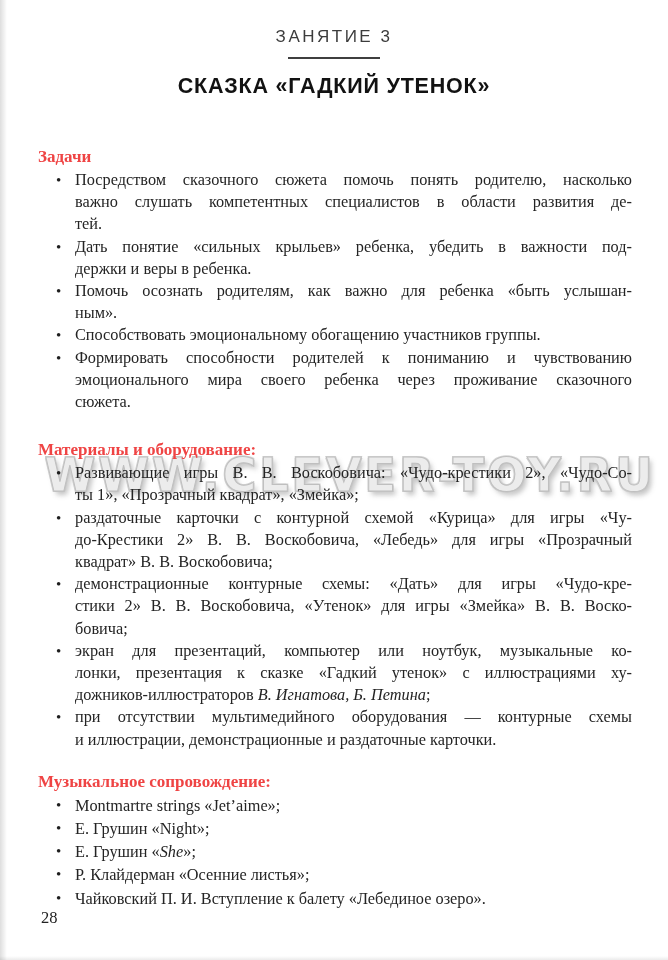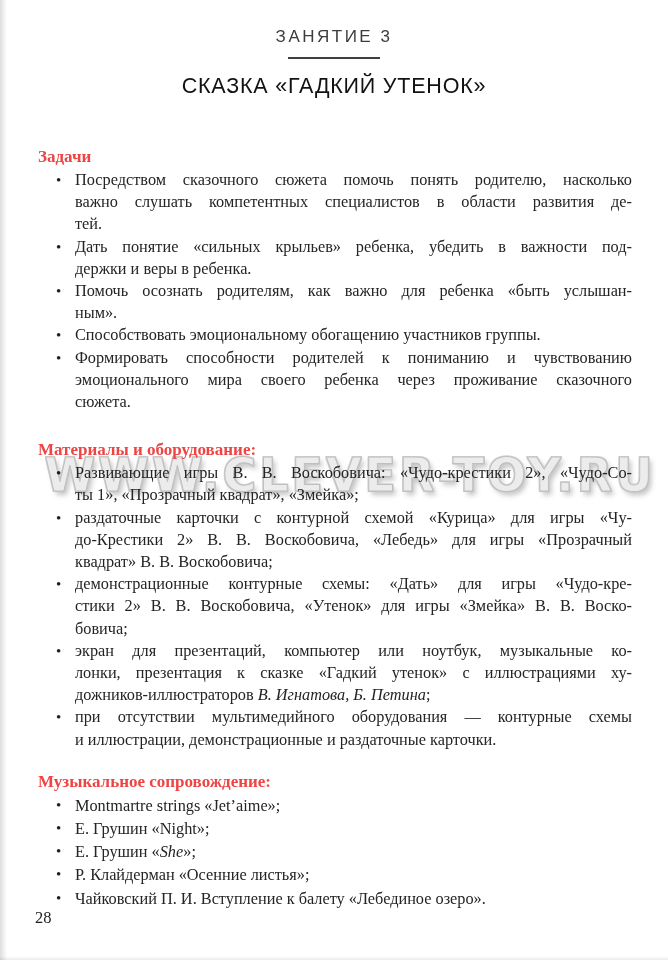--- a/index.html
+++ b/index.html
@@ -9,37 +9,37 @@
   }
   .edge-left{position:absolute;left:0;top:0;width:7px;height:100%;z-index:3;
     background:linear-gradient(to right, rgba(0,0,0,0.13), rgba(0,0,0,0));pointer-events:none;}
   .edge-bottom{position:absolute;left:0;bottom:0;width:100%;height:4px;z-index:3;
     background:linear-gradient(to top, rgba(0,0,0,0.08), rgba(0,0,0,0));pointer-events:none;}
 
   .head{position:relative;z-index:2;padding-top:27px;text-align:center;
     font-family:"Liberation Sans",sans-serif;}
   .kicker{font-size:17px;letter-spacing:2.5px;color:#3c3c3c;}
   .rule{width:92px;border-top:2px solid #3f3f3f;margin:10px auto 0;}
-  .title{margin:15px 0 0;font-size:21.5px;font-weight:normal;letter-spacing:0.8px;color:#121212;}
+  .title{margin:15px 0 0;font-size:21.5px;font-weight:bold;letter-spacing:0.8px;color:#121212;}
 
   #sections{position:relative;z-index:2;padding:0 36px 0 38px;}
   .sec-1{margin-top:45px;}
   .sec-2{margin-top:24px;}
   .sec-3{margin-top:18px;}
   #sections h2{font-size:17px;margin:0;line-height:25px;color:#ef4444;font-weight:bold;}
   .item{display:flex;}
   .marker{width:37px;box-sizing:border-box;padding-left:18px;line-height:22.2px;font-size:15px;color:#1e1e1e;}
   .sec-3 .marker{line-height:23.2px;}
   .text{flex:1;}
   .line{line-height:22.2px;font-size:16.3px;text-align:justify;color:#242424;}
   .line.stretch{text-align-last:justify;}
   .sec-3 .line{line-height:23.2px;}
   .line em{font-style:italic;}
 
-  .pagenum{position:absolute;left:35px;top:908px;font-size:16.5px;color:#222;z-index:2;}
+  .pagenum{position:absolute;left:41px;top:908px;font-size:16.5px;color:#222;z-index:2;}
 
   .watermark{
     position:absolute;top:448px;left:0;width:100%;text-align:center;z-index:1;
     font-family:"DejaVu Sans",sans-serif;font-weight:bold;font-size:46px;letter-spacing:3px;
     white-space:nowrap;color:#ececec;
     -webkit-text-stroke:1px #bfbfbf;
     text-shadow:1px 1px 0 #c6c6c6,-1px -1px 0 #d4d4d4,1px -1px 0 #d4d4d4,-1px 1px 0 #cccccc,3px 4px 5px rgba(90,90,90,0.35);
     pointer-events:none;
     padding-left:16px;
   }

